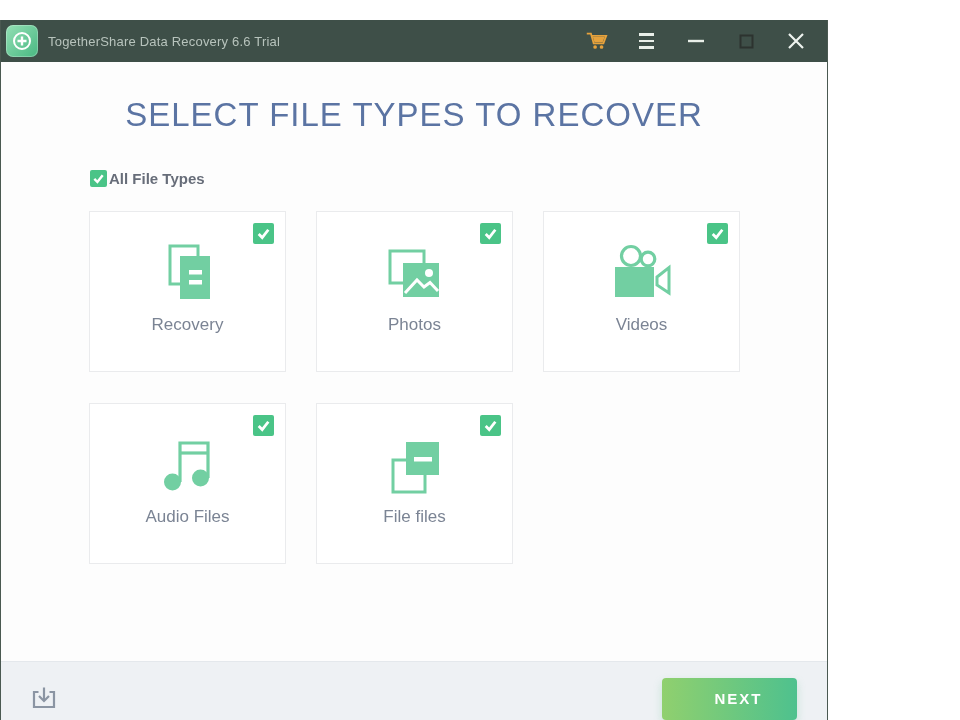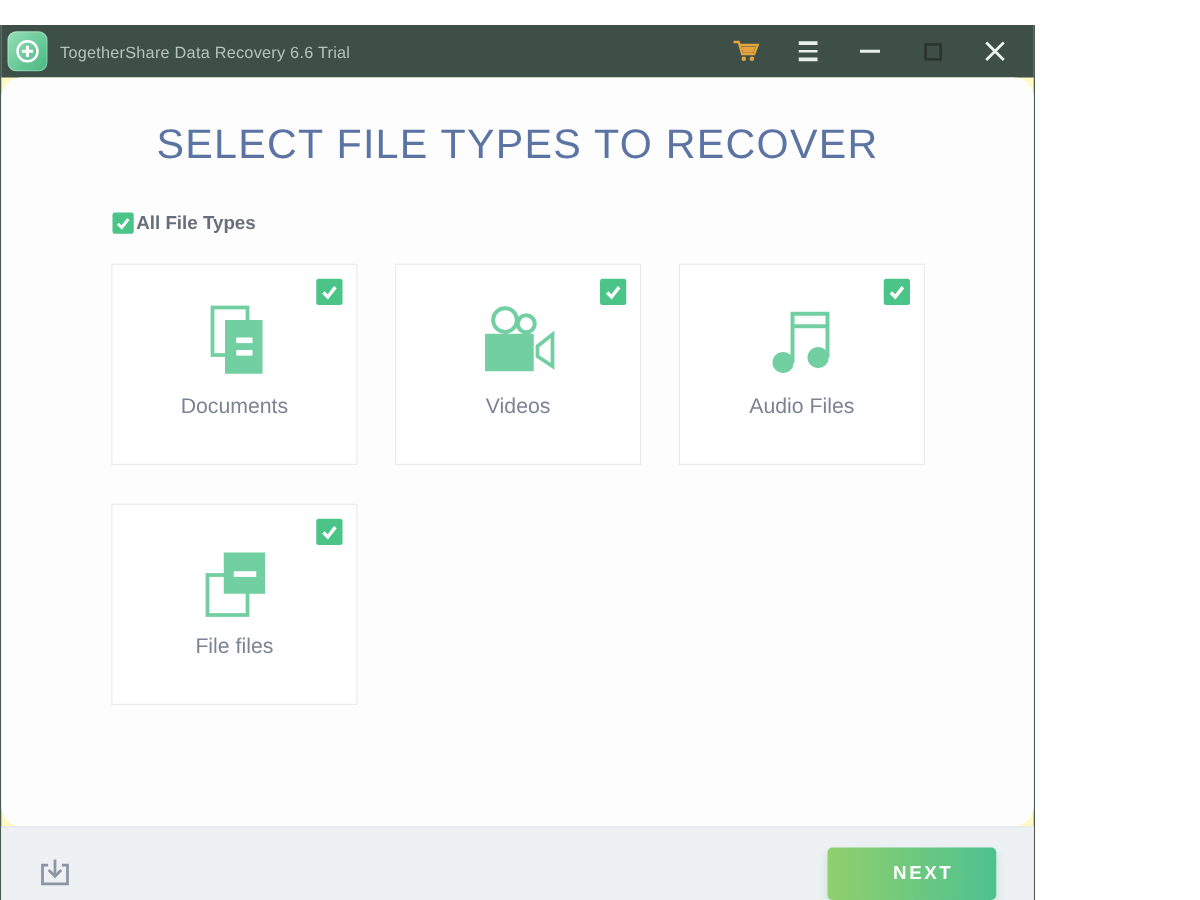--- a/index.html
+++ b/index.html
@@ -32,21 +32,21 @@
   }
   .tb-right { margin-left:auto; display:flex; align-items:center; }
   .tb-btn {
     width:34px; height:30px; display:flex; align-items:center; justify-content:center;
     margin-left:16px; cursor:pointer;
   }
   .menu-lines { display:flex; flex-direction:column; gap:4px; }
   .menu-lines span { display:block; width:15px; height:2.5px; background:#e9efe9; }
 
   
-  .main { flex:1 1 auto; background:#fdfdfd; overflow:hidden;border-radius:16px; }
+  .main { flex:1 1 auto; background:#fdfdfd; overflow:hidden; }
   .heading {
     margin-top:34px; text-align:center;
     font-size:33px; font-weight:400; letter-spacing:1px;
     color:#5b74a3;
   }
   .allfiles-row {
     margin:36px 0 0 89px;
     display:flex; align-items:flex-end; cursor:pointer;
   }
   .checkbox {
@@ -165,23 +165,39 @@
             </svg>
         </span>
         <div class="card-icon">
           <svg width="62" height="64" viewBox="0 0 62 64">
             <rect x="13" y="3" width="28" height="38" fill="none" stroke="#72cfa2" stroke-width="3"></rect>
             <rect x="23" y="13" width="30" height="43" fill="#72cfa2"></rect>
             <rect x="32" y="27" width="13" height="4.5" fill="#ffffff"></rect>
             <rect x="32" y="37" width="13" height="4.5" fill="#ffffff"></rect>
           </svg>
         </div>
-        <span class="card-label">Documents</span>
-      </div>
-
+        <span class="card-label">Recovery</span>
+      </div>
+
+      <div class="card">
+        <span class="checkbox card-check checked">
+          <svg width="15" height="15" viewBox="0 0 14 14">
+              <polyline points="2.5,7.5 5.8,10.8 11.5,3.5" fill="none" stroke="#ffffff" stroke-width="2.6"></polyline>
+            </svg>
+        </span>
+        <div class="card-icon">
+          <svg width="62" height="64" viewBox="0 0 62 64">
+            <rect x="6" y="8" width="34" height="32" fill="none" stroke="#72cfa2" stroke-width="3"></rect>
+            <rect x="19" y="20" width="36" height="34" fill="#72cfa2"></rect>
+            <circle cx="45" cy="30" r="4" fill="#ffffff"></circle>
+            <path d="M21 50 L33 37 L40 44 L46 39.5 L54 48" fill="none" stroke="#ffffff" stroke-width="3"></path>
+          </svg>
+        </div>
+        <span class="card-label">Photos</span>
+      </div>
 
       <div class="card">
         <span class="checkbox card-check checked">
           <svg width="15" height="15" viewBox="0 0 14 14">
               <polyline points="2.5,7.5 5.8,10.8 11.5,3.5" fill="none" stroke="#ffffff" stroke-width="2.6"></polyline>
             </svg>
         </span>
         <div class="card-icon">
           <svg width="64" height="64" viewBox="0 0 64 64">
             <circle cx="21" cy="13" r="9.5" fill="none" stroke="#72cfa2" stroke-width="3.2"></circle>

